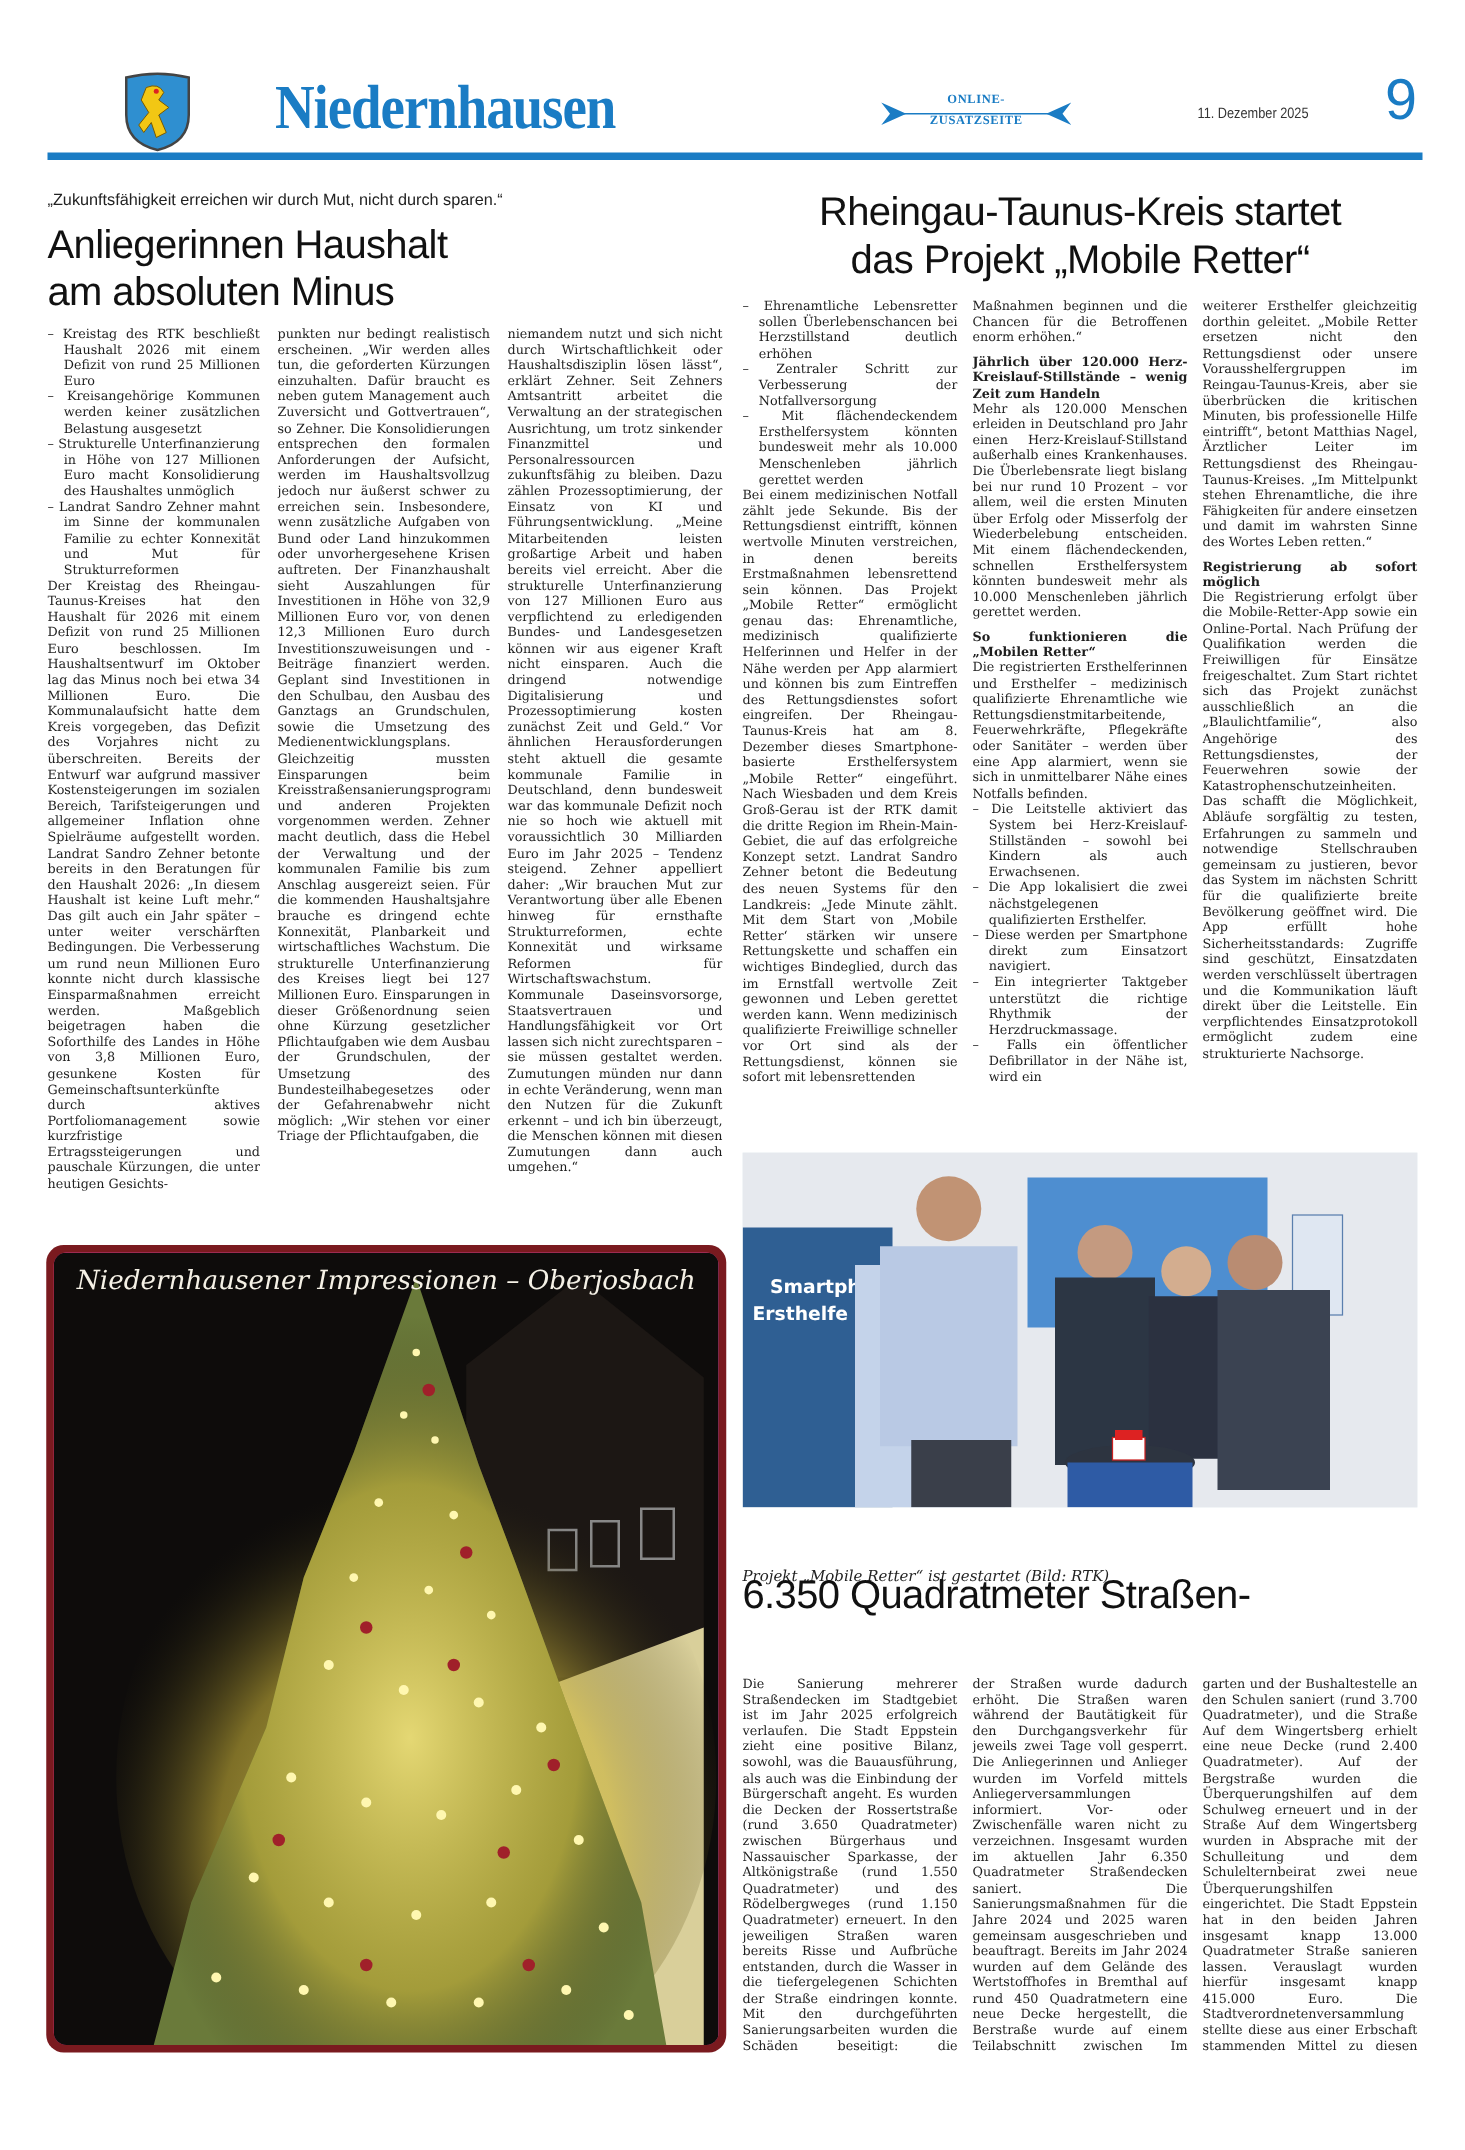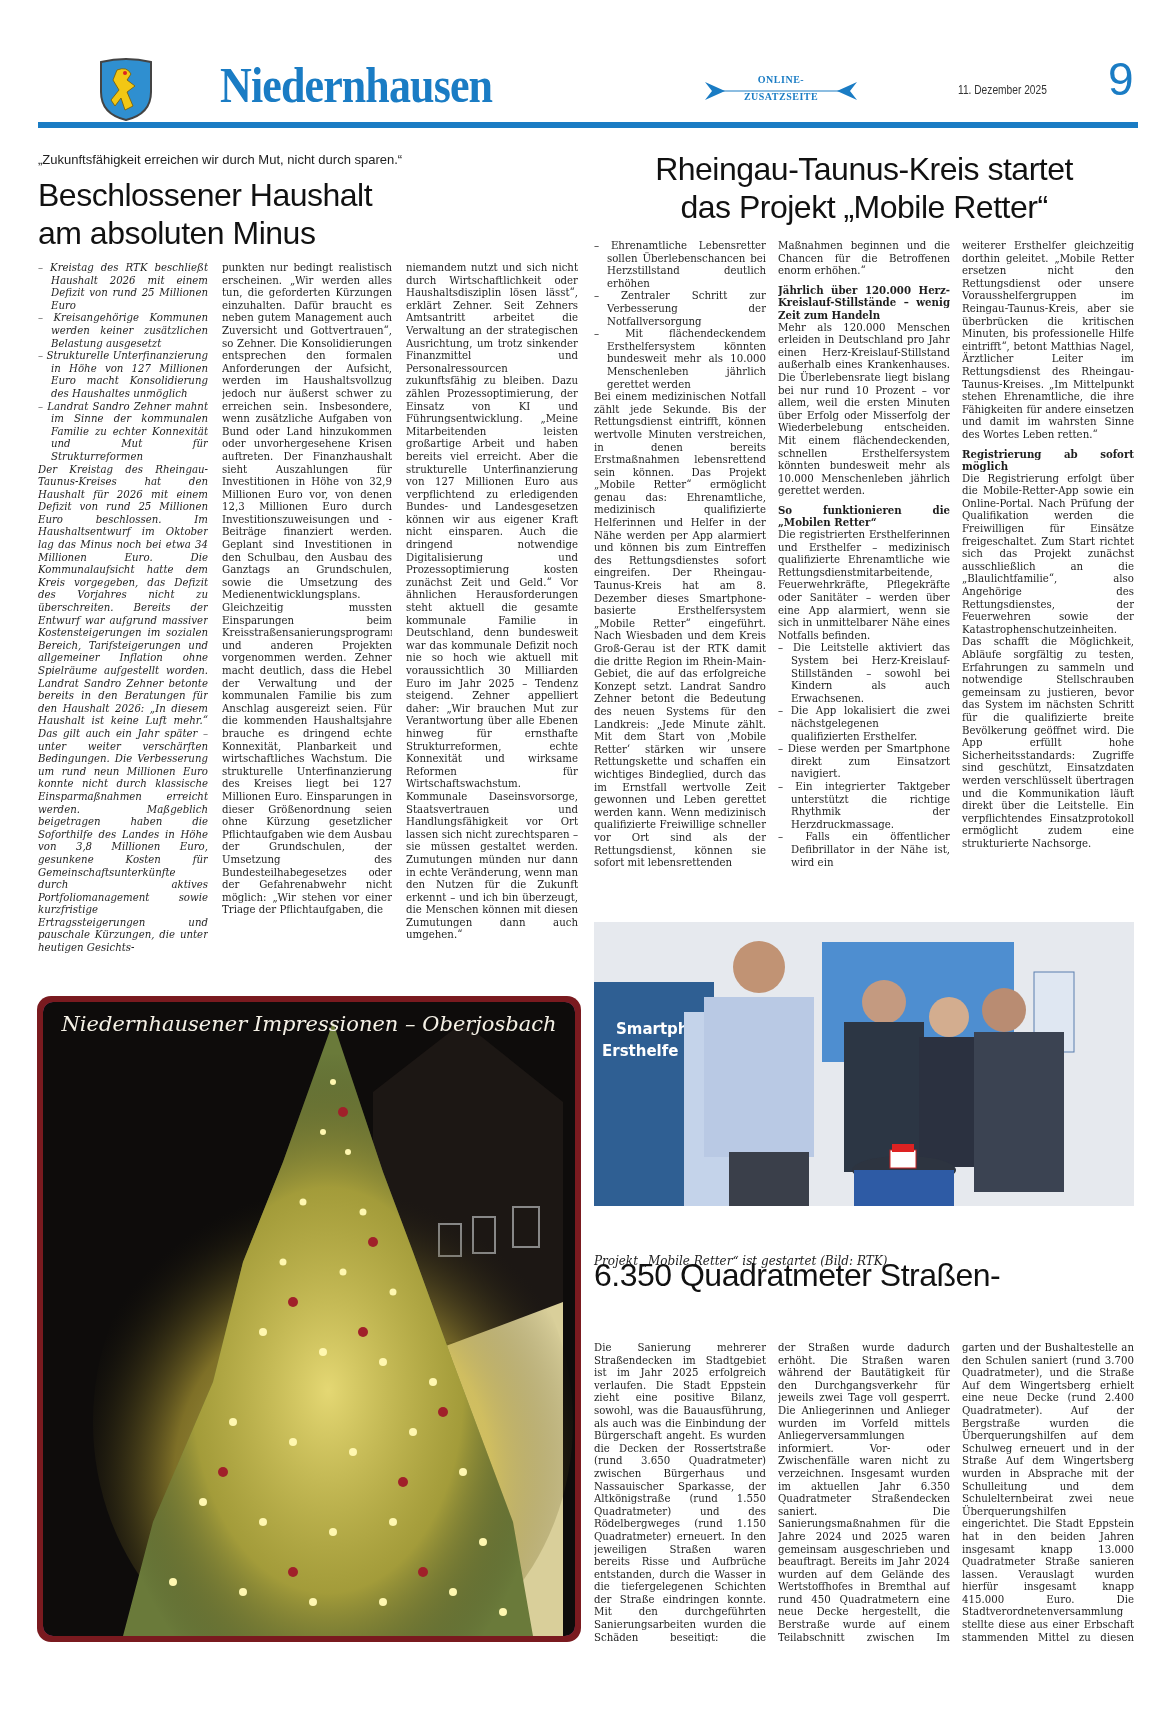--- a/index.html
+++ b/index.html
@@ -50,24 +50,24 @@
     <div class="t1">ONLINE-</div>
     <div class="t2">ZUSATZSEITE</div>
   </div>
   <div class="date">11. Dezember 2025</div>
   <div class="pagenum">9</div>
   <div class="rule"></div>
 </div>
 
 <div class="kicker">„Zukunftsfähigkeit erreichen wir durch Mut, nicht durch sparen.“</div>
 <div class="headline h-left">
-  <div>Beschlossener Haushalt</div>
+  <div>Anliegerinnen Haushalt</div>
   <div>am absoluten Minus</div>
 </div>
-<div class="col" style="left:38px;top:262px;width:170px;height:720px;font-style:italic;">
+<div class="col" style="left:38px;top:262px;width:170px;height:720px;">
   <p class="bullet">– Kreistag des RTK beschließt Haushalt 2026 mit einem Defizit von rund 25 Millionen Euro</p>
   <p class="bullet">– Kreisangehörige Kommunen werden keiner zusätzlichen Belastung ausgesetzt</p>
   <p class="bullet">– Strukturelle Unterfinanzierung in Höhe von 127 Millionen Euro macht Konsolidierung des Haushaltes unmöglich</p>
   <p class="bullet">– Landrat Sandro Zehner mahnt im Sinne der kommunalen Familie zu echter Konnexität und Mut für Strukturreformen</p>
   <p>Der Kreistag des Rheingau-Taunus-Kreises hat den Haushalt für 2026 mit einem Defizit von rund 25 Millionen Euro beschlossen. Im Haushaltsentwurf im Oktober lag das Minus noch bei etwa 34 Millionen Euro. Die Kommunalaufsicht hatte dem Kreis vorgegeben, das Defizit des Vorjahres nicht zu überschreiten. Bereits der Entwurf war aufgrund massiver Kostensteigerungen im sozialen Bereich, Tarifsteigerungen und allgemeiner Inflation ohne Spielräume aufgestellt worden. Landrat Sandro Zehner betonte bereits in den Beratungen für den Haushalt 2026: „In diesem Haushalt ist keine Luft mehr.“ Das gilt auch ein Jahr später – unter weiter verschärften Bedingungen. Die Verbesserung um rund neun Millionen Euro konnte nicht durch klassische Einsparmaßnahmen erreicht werden. Maßgeblich beigetragen haben die Soforthilfe des Landes in Höhe von 3,8 Millionen Euro, gesunkene Kosten für Gemeinschaftsunterkünfte durch aktives Portfoliomanagement sowie kurzfristige Ertragssteigerungen und pauschale Kürzungen, die unter heutigen Gesichts-</p>
 </div>
 <div class="col" style="left:222px;top:262px;width:170px;height:720px;">
   <p>punkten nur bedingt realistisch erscheinen. „Wir werden alles tun, die geforderten Kürzungen einzuhalten. Dafür braucht es neben gutem Management auch Zuversicht und Gottvertrauen“, so Zehner. Die Konsolidierungen entsprechen den formalen Anforderungen der Aufsicht, werden im Haushaltsvollzug jedoch nur äußerst schwer zu erreichen sein. Insbesondere, wenn zusätzliche Aufgaben von Bund oder Land hinzukommen oder unvorhergesehene Krisen auftreten. Der Finanzhaushalt sieht Auszahlungen für Investitionen in Höhe von 32,9 Millionen Euro vor, von denen 12,3 Millionen Euro durch Investitionszuweisungen und -Beiträge finanziert werden. Geplant sind Investitionen in den Schulbau, den Ausbau des Ganztags an Grundschulen, sowie die Umsetzung des Medienentwicklungsplans. Gleichzeitig mussten Einsparungen beim Kreisstraßensanierungsprogramm und anderen Projekten vorgenommen werden. Zehner macht deutlich, dass die Hebel der Verwaltung und der kommunalen Familie bis zum Anschlag ausgereizt seien. Für die kommenden Haushaltsjahre brauche es dringend echte Konnexität, Planbarkeit und wirtschaftliches Wachstum. Die strukturelle Unterfinanzierung des Kreises liegt bei 127 Millionen Euro. Einsparungen in dieser Größenordnung seien ohne Kürzung gesetzlicher Pflichtaufgaben wie dem Ausbau der Grundschulen, der Umsetzung des Bundesteilhabegesetzes oder der Gefahrenabwehr nicht möglich: „Wir stehen vor einer Triage der Pflichtaufgaben, die</p>
 </div>
 <div class="col" style="left:406px;top:262px;width:172px;height:720px;">

